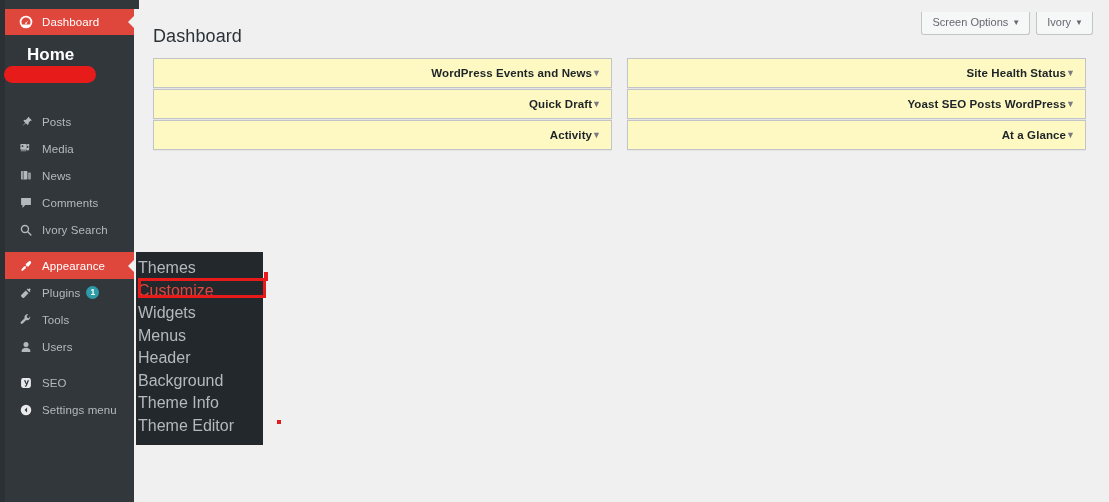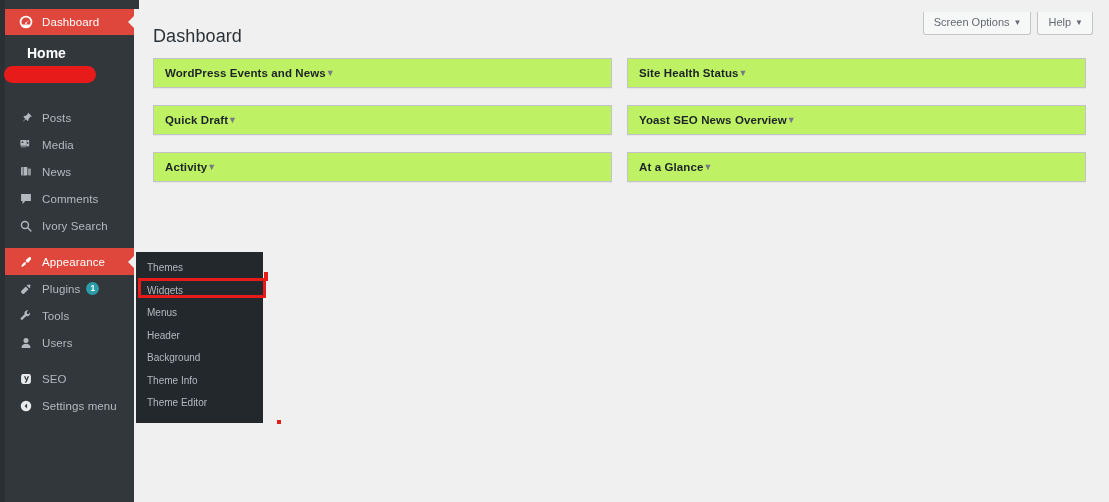--- a/index.html
+++ b/index.html
@@ -88,21 +88,21 @@
   }
   .menu-item.dashboard-item { height: 26px; }
 
   
   #dash-submenu {
     background: #32373c;
     padding: 5px 0 9px 0;
   }
   .sub-item {
     padding: 5px 0 5px 22px;
-    font-size: 14px;
+    font-size: 17px;
     color: #fff;
     font-weight: bold;
   }
 
   .menu-sep {
     height: 9px;
   }
 
   
   .badge {
@@ -128,22 +128,22 @@
     top: 252px;
     width: 127px;
     background: #23282d;
     z-index: 30;
     padding: 5px 0 8px 0;
     box-sizing: border-box;
   }
   .fly-item {
     height: 22.5px;
     line-height: 22.5px;
-    padding-left: 11px;
-    font-size: 10px;
+    padding-left: 2px;
+    font-size: 16px;
     color: #b4b9be;
     white-space: nowrap;
   }
   .fly-item.active {
     color: #e0473c;
   }
 
   
   #anno-scribble {
     position: absolute;
@@ -217,28 +217,28 @@
   #dash-cols {
     position: absolute;
     left: 19px;
     top: 46px;
     width: 940px;
     display: flex;
     gap: 15px;
   }
   .dash-col { width: 459px; }
   .postbox {
-    background: #bef264;
+    background: #fef9c3;
     border: 1px solid #c3c4c7;
     box-sizing: border-box;
     height: 30px;
-    margin-bottom: 17px;
+    margin-bottom: 1px;
     display: flex;
     align-items: center;
-    justify-content: flex-start;
+    justify-content: flex-end;
     padding: 0 10px 0 11px;
     box-shadow: 0 1px 1px rgba(0,0,0,.04);
   }
   .postbox .pb-title {
     font-size: 11.5px;
     color: #1d2327;
     font-weight: bold;
     letter-spacing: .1px;
   }
   .postbox .pb-toggle {
@@ -388,20 +388,23 @@
         </svg>
     </span>
     <span class="mi-label">Settings menu</span>
   </div>
 </div>
 
 <div id="flyout">
   <div class="fly-item">
     <span>Themes</span>
   </div>
+  <div class="fly-item active">
+    <span>Customize</span>
+  </div>
   <div class="fly-item">
     <span>Widgets</span>
   </div>
   <div class="fly-item">
     <span>Menus</span>
   </div>
   <div class="fly-item">
     <span>Header</span>
   </div>
   <div class="fly-item">
@@ -415,21 +418,21 @@
   </div>
 </div>
 
 <div id="content">
 
   <div id="top-buttons">
     <div class="tab-button">
       <span>Screen Options</span><span class="caret">▼</span>
     </div>
     <div class="tab-button">
-      <span>Help</span><span class="caret">▼</span>
+      <span>Ivory</span><span class="caret">▼</span>
     </div>
   </div>
 
   <div id="page-title">Dashboard</div>
 
   <div id="dash-cols">
     <div class="dash-col">
       <div class="postbox">
         <span class="pb-title">WordPress Events and News</span>
         <span class="pb-toggle">▼</span>
@@ -443,21 +446,21 @@
         <span class="pb-toggle">▼</span>
       </div>
     </div>
 
     <div class="dash-col">
       <div class="postbox">
         <span class="pb-title">Site Health Status</span>
         <span class="pb-toggle">▼</span>
       </div>
       <div class="postbox">
-        <span class="pb-title">Yoast SEO News Overview</span>
+        <span class="pb-title">Yoast SEO Posts WordPress</span>
         <span class="pb-toggle">▼</span>
       </div>
       <div class="postbox">
         <span class="pb-title">At a Glance</span>
         <span class="pb-toggle">▼</span>
       </div>
     </div>
   </div>
 </div>
 

